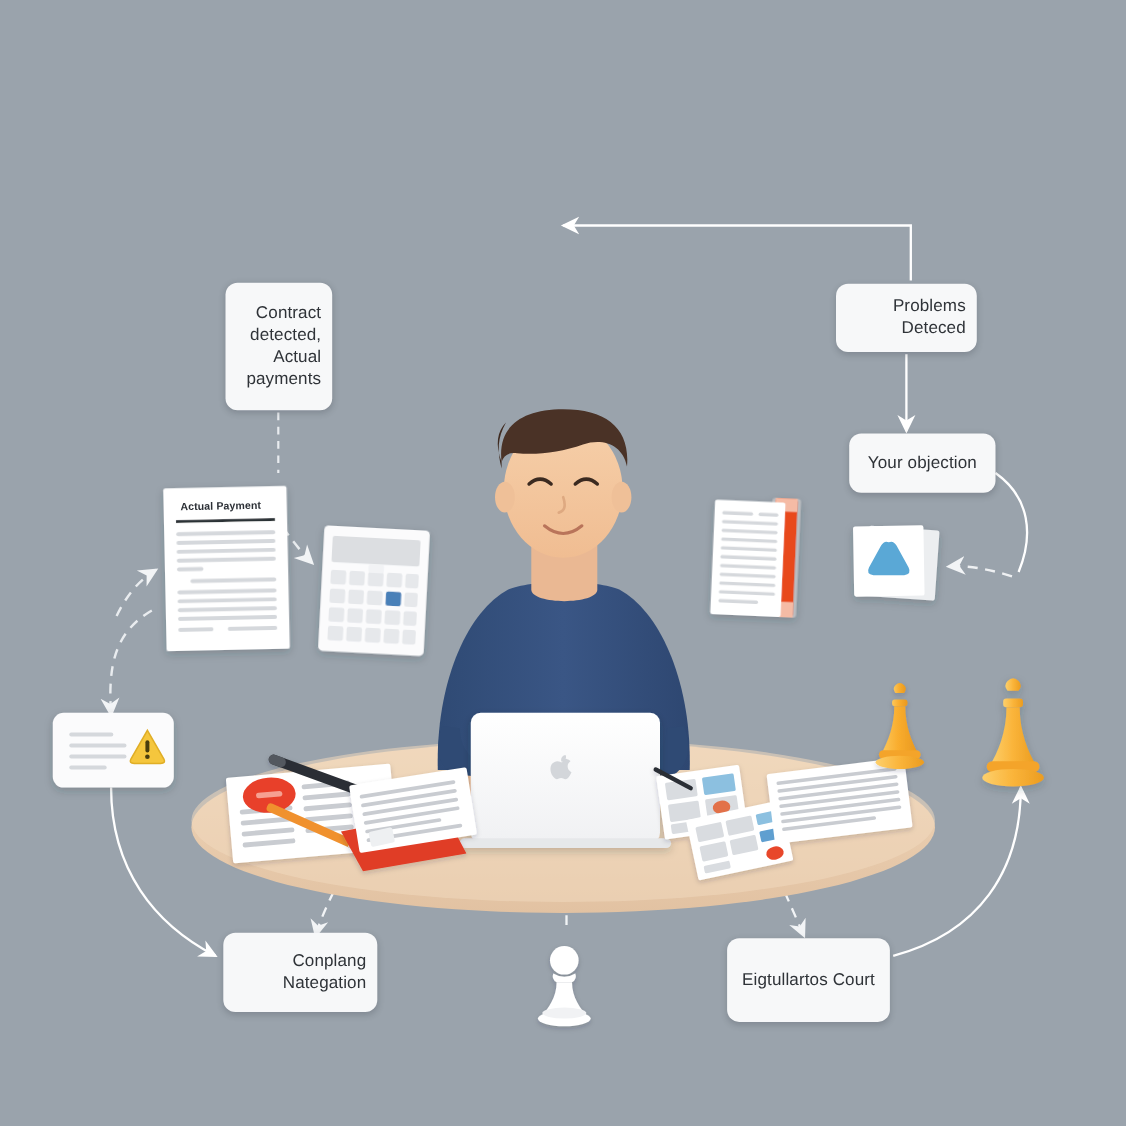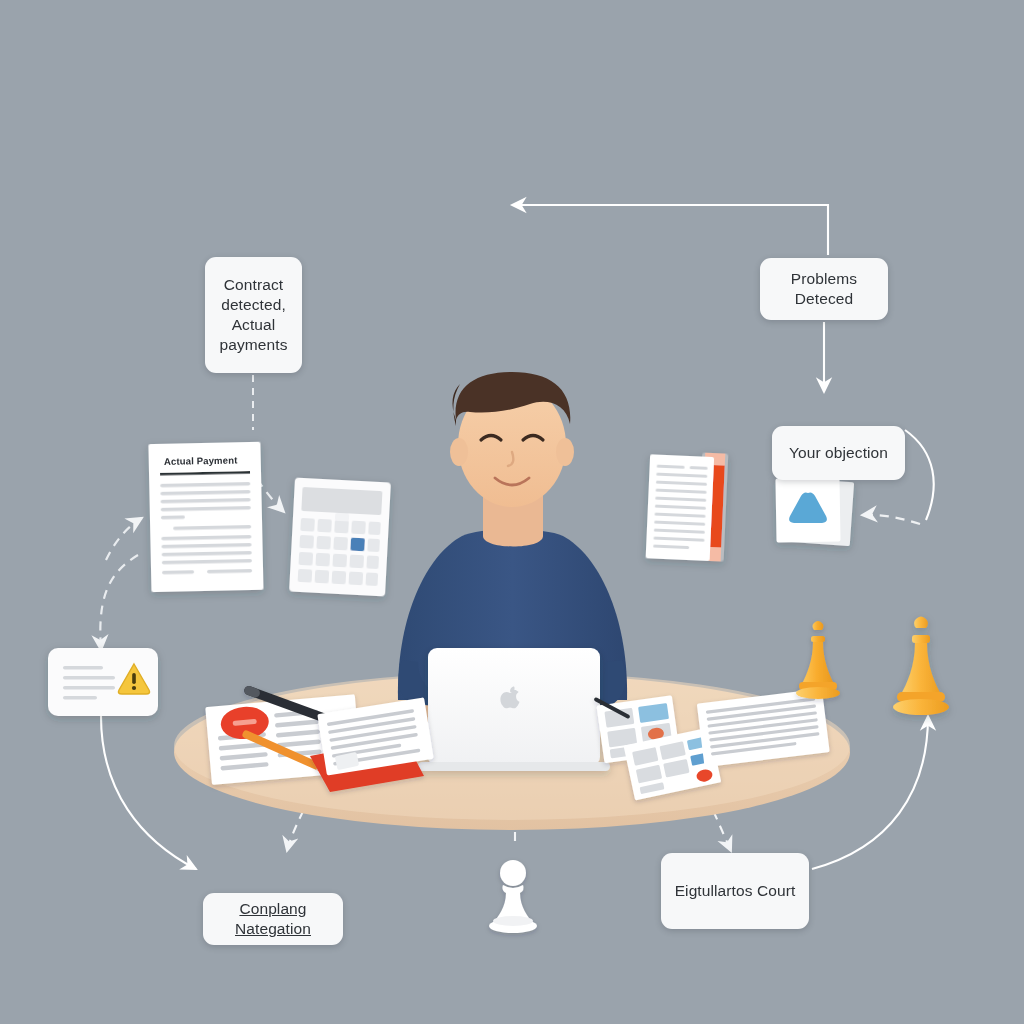--- a/index.html
+++ b/index.html
@@ -22,33 +22,33 @@
     height: 1024px;
   }
   .node-box {
     position: absolute;
     background: #f7f8f9;
     border-radius: 11px;
     box-shadow: 0 2px 6px rgba(40,45,55,0.22);
     display: flex;
     align-items: center;
     justify-content: center;
-    text-align: center;
+    text-align: right;
     color: #2f3338;
     font-size: 15.5px;
     line-height: 1.28;
     letter-spacing: 0.1px;
     box-sizing: border-box;
     padding: 21px 10px;
     z-index: 40;
   }
   .node-contract   { left: 205px; top: 257px; width: 97px;  height: 116px; }
   .node-problems   { left: 760px; top: 258px; width: 128px; height: 62px; }
-  .node-objection  { left: 772px; top: 394px; width: 133px; height: 54px; margin-top: 32px; }
-  .node-complaint  { left: 203px; top: 893px; width: 140px; height: 52px; text-decoration: underline; }
+  .node-objection  { left: 772px; top: 394px; width: 133px; height: 54px; }
+  .node-complaint  { left: 203px; top: 848px; width: 140px; height: 72px; }
   .node-court      { left: 661px; top: 853px; width: 148px; height: 76px; }
 
   .doc-title {
     position: absolute;
     left: 164px;
     top: 455px;
     width: 92px;
     font-size: 9.6px;
     font-weight: bold;
     color: #2c3036;

